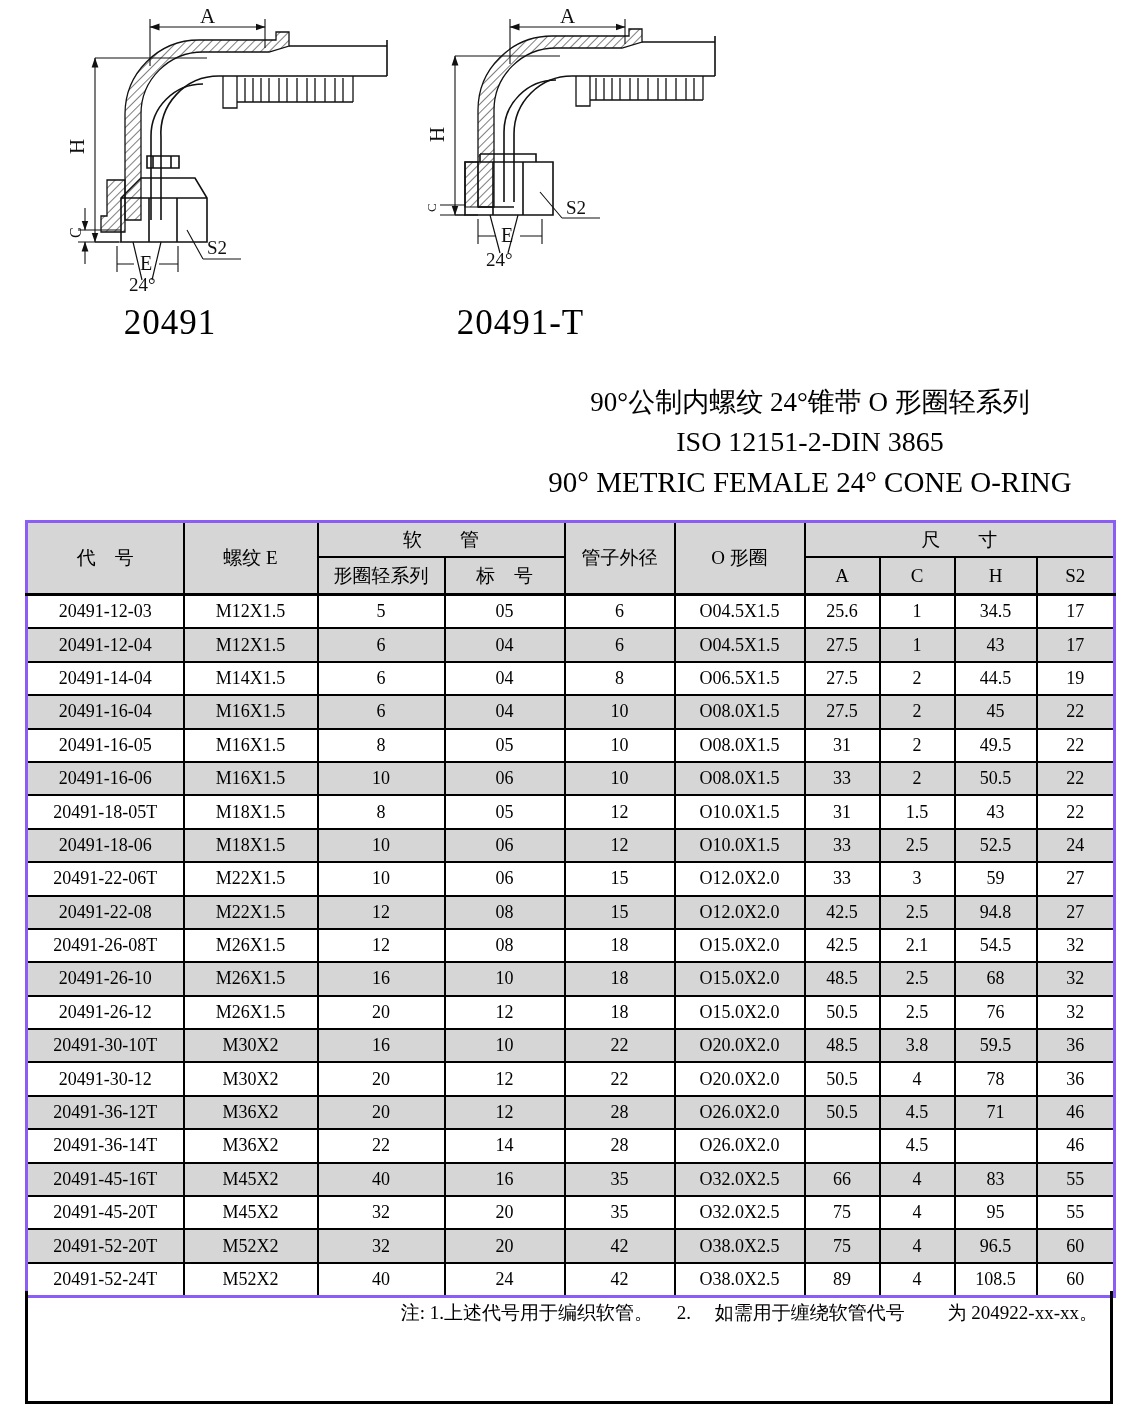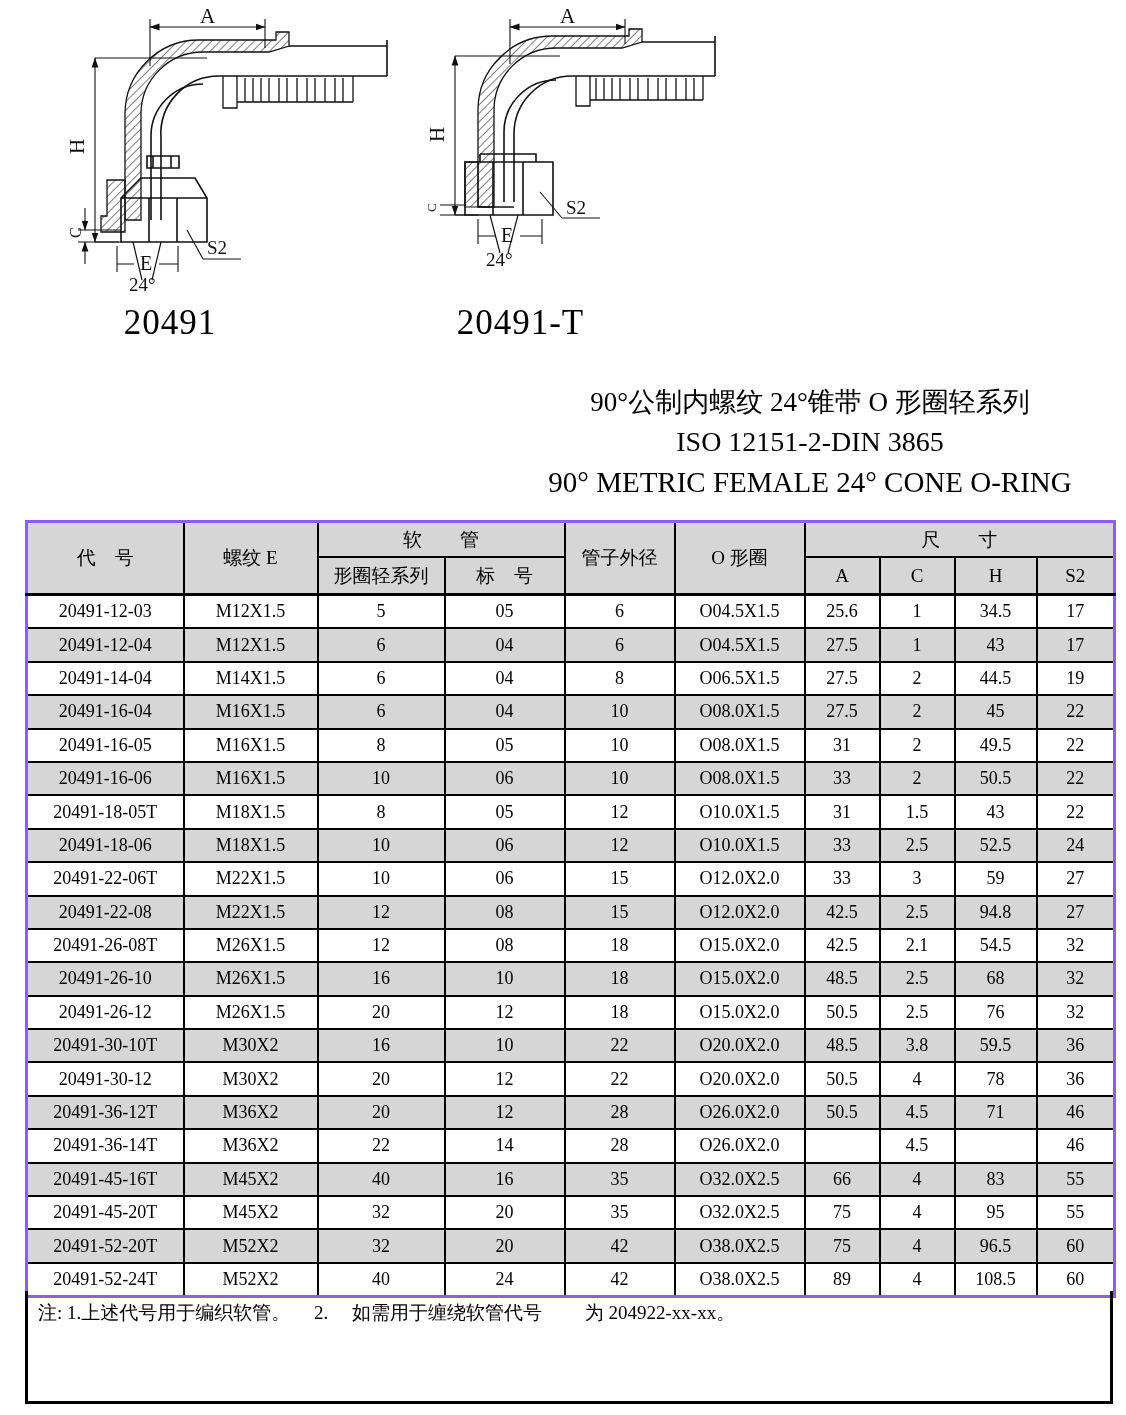--- a/index.html
+++ b/index.html
@@ -28,21 +28,21 @@
   .spec thead tr.r2 th { height:35px; }
   .spec thead tr.r2 th, .spec thead th[rowspan] { border-bottom:3px solid #000; }
   .spec tbody td { height:31.4px; font-size:18px; }
   .spec tbody tr.alt td { background:#d6d6d6; }
 
   .notes {
     position:absolute; left:25px; top:1291px; width:1088px; height:113px;
     border:3px solid #000; border-top:none; box-sizing:border-box;
     padding:5px 12px 0 10px; font-size:19px;
   }
-  .note-cn { line-height:34px; white-space:pre-wrap; }
+  .note-cn { line-height:34px; white-space:pre-wrap;text-align:right; }
   .note-en1 { line-height:35px; word-spacing:15px; white-space:nowrap; }
   .note-en2 { line-height:35px; }
 </style>
 </head>
 <body>
 
 <div class="page">
 
   <svg class="dwg" style="left:55px;top:2px" width="345" height="292" viewBox="0 0 345 292">
     <defs>

